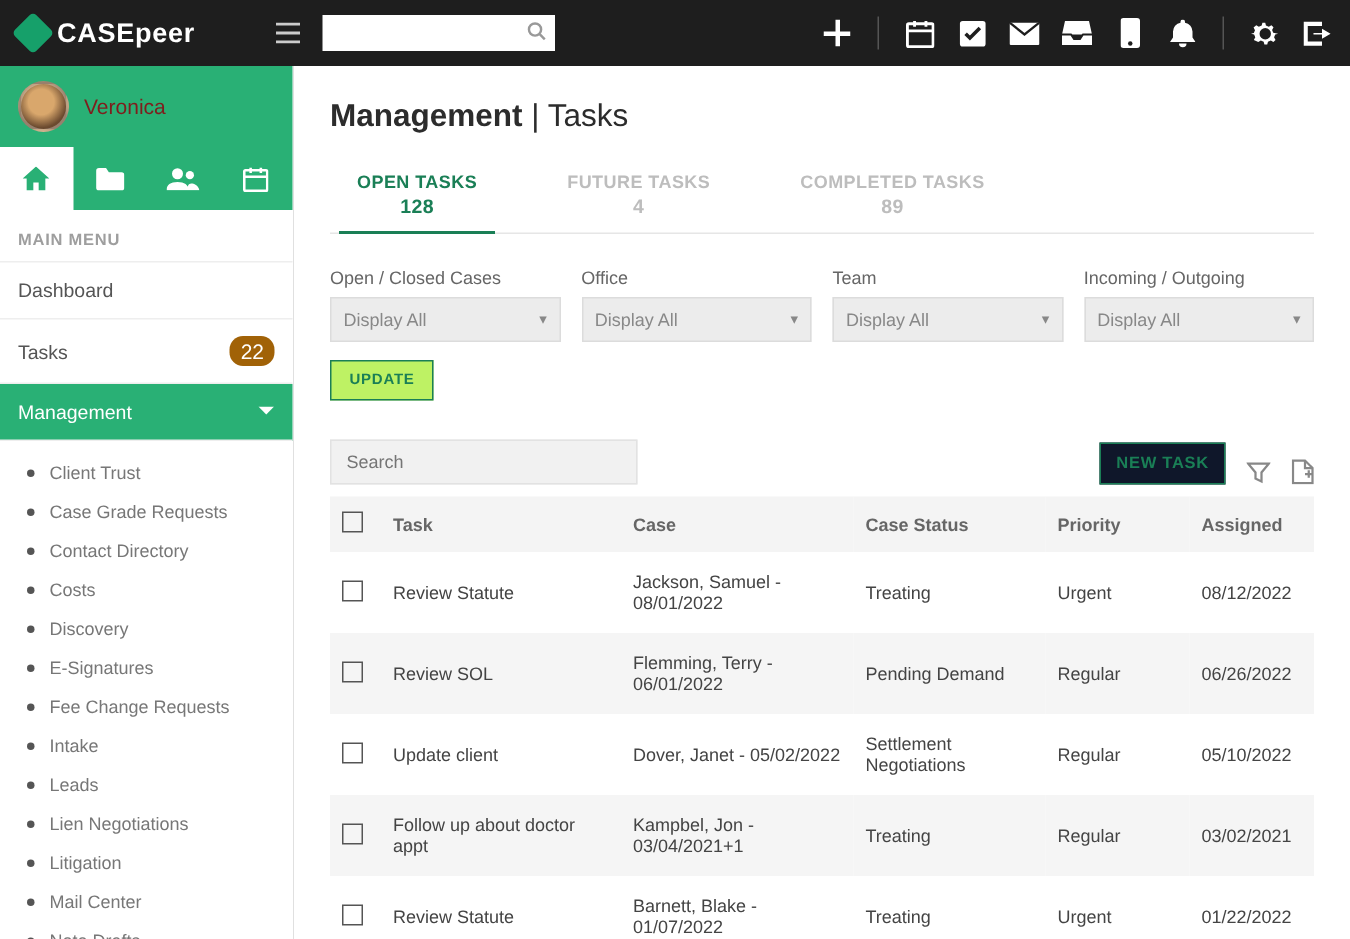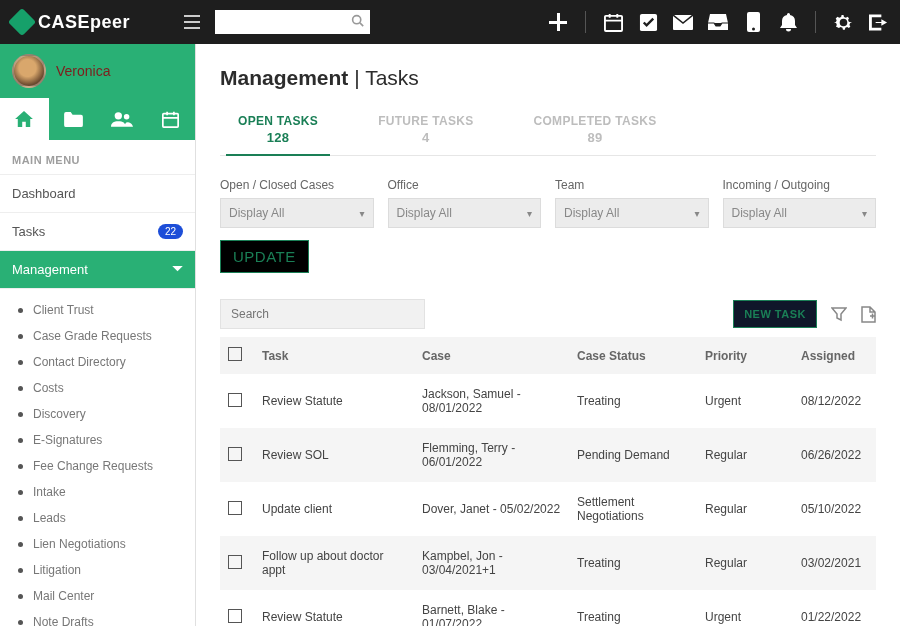--- a/index.html
+++ b/index.html
@@ -26,21 +26,21 @@
   .user-block { background: #29b075; color: #7f1d1d; padding: 10px 12px; display: flex; align-items: center; gap: 10px; }
   .avatar { width: 34px; height: 34px; border-radius: 50%; background: radial-gradient(circle at 45% 40%, #d9a76c 35%, #6b4a2f 70%); border: 2px solid rgba(255,255,255,0.3); }
   .user-name { font-size: 14px; }
   .side-ico-row { background: #29b075; display: flex; }
   .side-ico-row .cell { flex: 1; height: 42px; display: flex; align-items: center; justify-content: center; cursor: pointer; fill: #fff; color: #fff; }
   .side-ico-row .cell.active { background: #fff; color: #29b075; fill: #29b075; }
 
   .menu-header { padding: 14px 12px 8px; color: #9e9e9e; font-size: 11px; font-weight: 600; letter-spacing: 0.5px; }
   .menu-item { padding: 11px 12px; border-top: 1px solid #eee; border-bottom: 1px solid #eee; font-size: 13px; color: #555; cursor: pointer; display: flex; align-items: center; justify-content: space-between; }
   .menu-item + .menu-item { border-top: none; }
-  .menu-item .badge { background: #1d4ed8; color: #fff; border-radius: 9px; font-size: 10px; padding: 2px 7px; }
+  .menu-item .badge { background: #a16207; color: #fff; border-radius: 9px; font-size: 14px; padding: 2px 7px; }
   .menu-item.expanded { background: #29b075; color: #fff; }
   .sub-list { padding: 8px 0 8px 0; }
   .sub-item { display: flex; align-items: center; gap: 10px; padding: 6px 12px 6px 18px; font-size: 12px; color: #777; cursor: pointer; }
   .sub-item .dot { width: 5px; height: 5px; border-radius: 50%; background: #555; flex-shrink: 0; }
 
   
   .main { flex: 1; padding: 22px 24px; overflow-y: auto; }
   .page-title { font-size: 21px; font-weight: 700; color: #2c2c2c; margin-bottom: 24px; }
   .page-title .thin { font-weight: 400; }
 
@@ -49,23 +49,23 @@
   .tab .count { display: block; font-size: 13px; margin-top: 2px; font-weight: 700; }
   .tab.active { color: #1a7f56; }
   .tab.active::after { content: ""; position: absolute; left: -12px; right: -12px; bottom: -1px; height: 2px; background: #1a7f56; }
 
   .filters { display: flex; gap: 14px; margin-bottom: 12px; }
   .filter { flex: 1; }
   .filter-label { font-size: 12px; color: #666; margin-bottom: 6px; display: block; }
   .select { width: 100%; height: 30px; background: #ececec; border: 1px solid #dcdcdc; color: #888; font-size: 12px; padding: 0 8px; display: flex; align-items: center; justify-content: space-between; cursor: pointer; gap: 20px; }
   .select .caret { font-size: 10px; color: #888; }
 
-  .update-btn { border: 1.5px solid #1a7f56; color: #1a7f56; background: #000000; font-size: 15px; font-weight: 400; letter-spacing: 0.5px; padding: 7px 12px; cursor: pointer; margin-bottom: 26px; }
-
-  .tool-row { display: flex; align-items: center; margin-bottom: 8px; }
+  .update-btn { border: 1.5px solid #1a7f56; color: #1a7f56; background: #bef264; font-size: 10px; font-weight: 700; letter-spacing: 0.5px; padding: 7px 12px; cursor: pointer; margin-bottom: 26px; }
+
+  .tool-row { display: flex; align-items: flex-end; margin-bottom: 8px; }
   .search-box { width: 205px; height: 30px; background: #f1f1f1; border: 1px solid #e2e2e2; padding: 0 10px; font-size: 12px; color: #888; display: flex; align-items: center; }
   .search-box input { border: none; background: transparent; outline: none; width: 100%; font-size: 12px; }
   .new-task-btn { margin-left: auto; border: 1.5px solid #1a7f56; color: #1a7f56; background: #0f172a; font-size: 11px; font-weight: 700; letter-spacing: 0.5px; padding: 7px 10px; cursor: pointer; }
   .tool-ico { margin-left: 14px; color: #888; cursor: pointer; font-size: 15px; fill: #888; }
 
   table.tasks { width: 100%; border-collapse: collapse; margin-top: 6px; }
   table.tasks th { background: #f4f4f4; text-align: left; font-size: 12px; font-weight: 600; color: #666; padding: 10px 8px; }
   table.tasks td { font-size: 12px; color: #444; padding: 13px 8px; }
   table.tasks tbody tr:nth-child(even) { background: #f5f5f5; }
   .chk { width: 14px; height: 14px; border: 1.5px solid #555; display: inline-block; cursor: pointer; }

